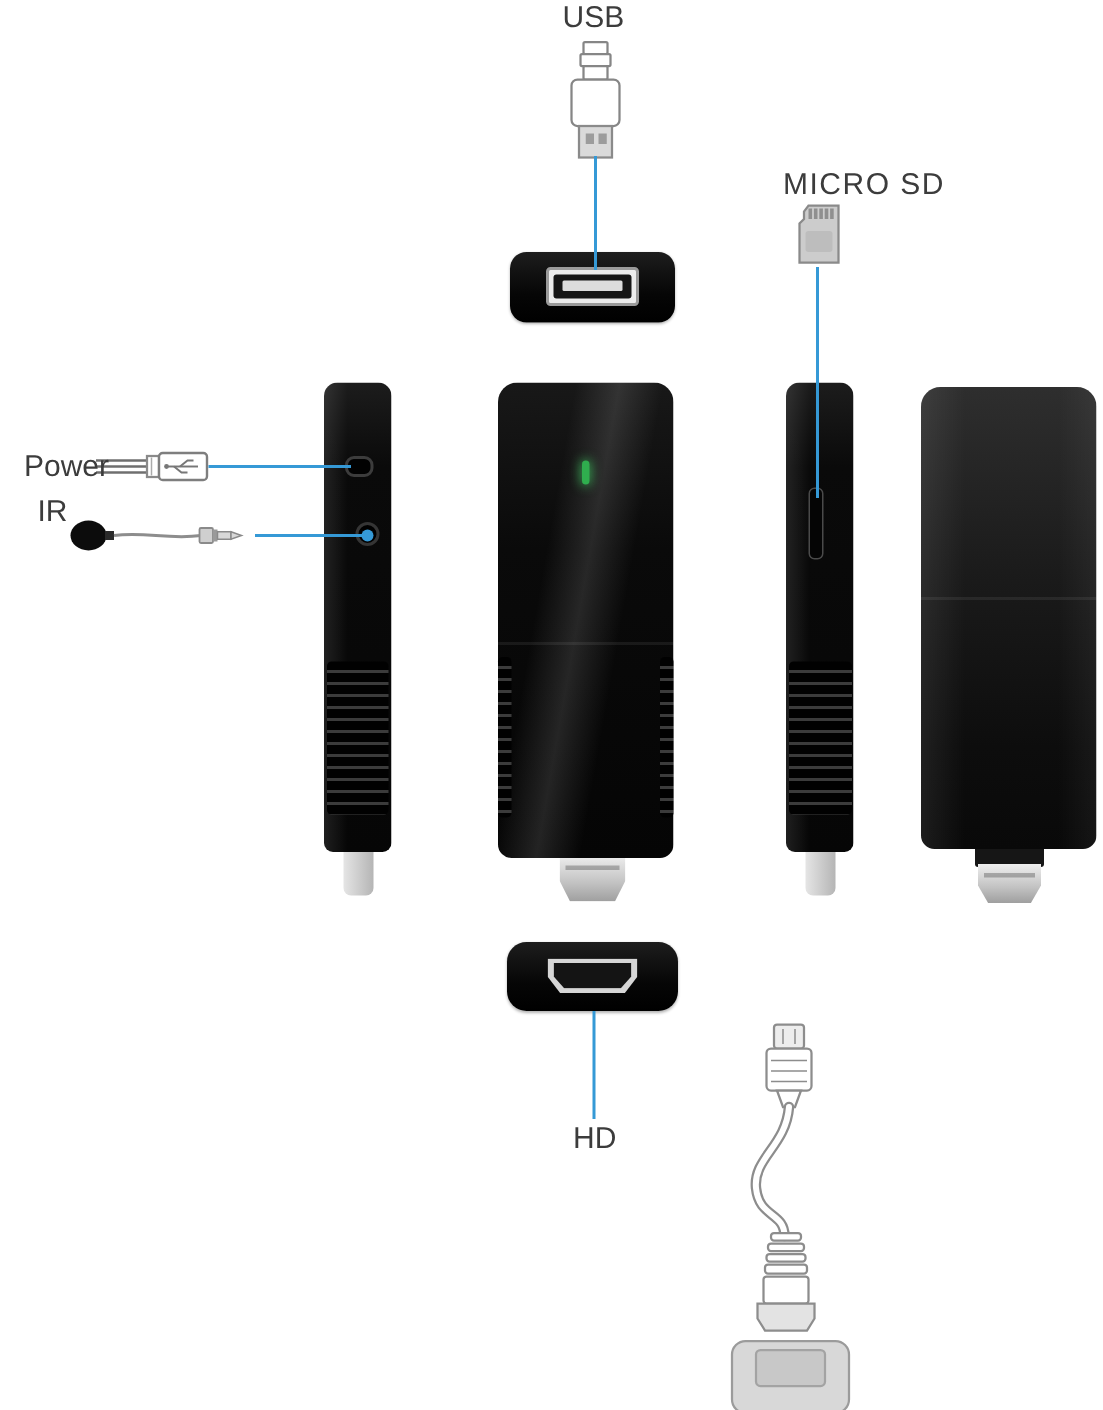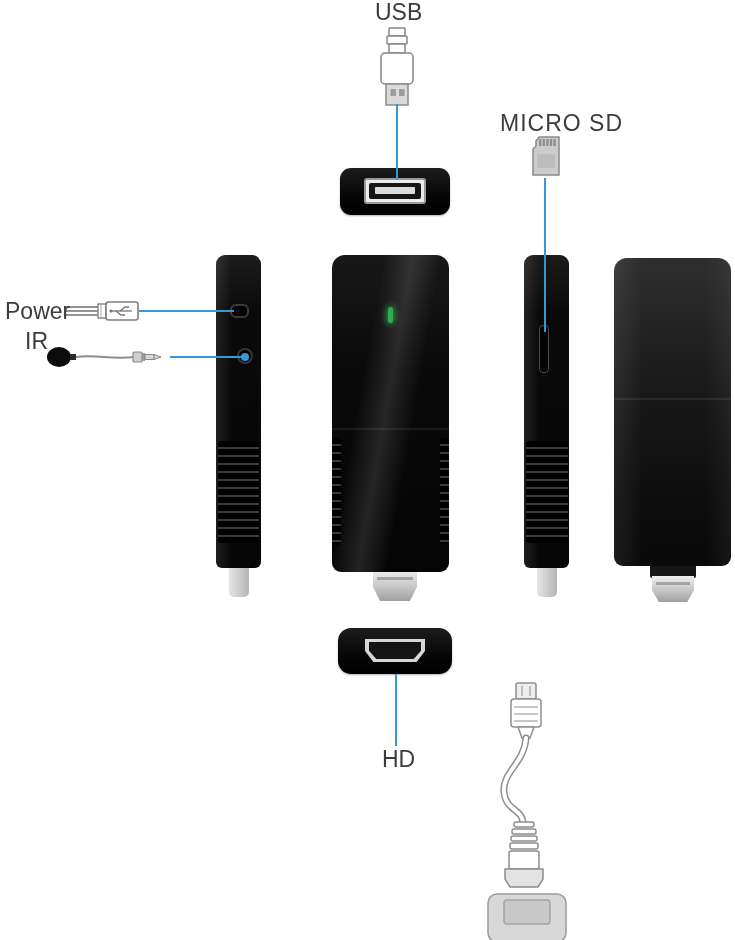--- a/index.html
+++ b/index.html
@@ -1,19 +1,19 @@
 <!DOCTYPE html>
 <html style="--background: #ffffff; --callout-line: #3599d6; --label-text: #3c3c3c; --led: #2fae4e; --device-black: #0d0d0d; --metal-gray: #d6d6d6;"><head>
 <meta charset="utf-8">
 <style>
   *{box-sizing:border-box;margin:0;padding:0}
   html,body{background:#fff}
   .canvas{position:relative;width:735px;height:940px;background:var(--background,#ffffff);
           font-family:"Liberation Sans",sans-serif;overflow:hidden}
-  .label{position:absolute;color:var(--label-text,#3c3c3c);font-size:23px;line-height:22px;white-space:nowrap;z-index:8}
+  .label{position:absolute;color:var(--label-text,#3c3c3c);font-size:20px;line-height:22px;white-space:nowrap;z-index:8}
   .line-v{position:absolute;width:2px;background:var(--callout-line,#3599d6);z-index:6}
   .line-h{position:absolute;height:2px;background:var(--callout-line,#3599d6);z-index:6}
   .dot{position:absolute;width:8px;height:8px;border-radius:50%;background:var(--callout-line,#3599d6);z-index:7}
   svg.icon{position:absolute;z-index:5;overflow:visible}
 
   .stick{position:absolute;z-index:2}
   .stick-narrow{width:45px;
     background:linear-gradient(90deg,rgba(255,255,255,.10) 0%,rgba(255,255,255,0) 35%),
                linear-gradient(180deg,#1c1c1c 0%,#0a0a0a 18%,#060606 100%);
     border-radius:9px 9px 6px 6px}
@@ -73,35 +73,35 @@
   <div class="line-v" style="left:396px;top:104px;height:76px"></div>
 
   <div class="module" style="left:340px;top:168px;width:110px;height:47px">
     <div class="usb-port-outer" style="left:24px;top:10px;width:62px;height:26px">
       <div class="usb-port-cavity">
         <div class="usb-port-tongue"></div>
       </div>
     </div>
   </div>
 
-  <div class="label" style="left:500px;top:112px;letter-spacing:1px">MICRO SD</div>
+  <div class="label" style="left:522px;top:112px;letter-spacing:1px">MICRO SD</div>
   <svg class="icon" style="left:529px;top:136px" width="34" height="40" viewBox="0 0 34 40">
     <path d="M10 1 L30 1 L30 39 L4 39 L4 13 L7 10 L7 5 Z" fill="#cccccc" stroke="#8a8a8a" stroke-width="1.5"></path>
     <g fill="#8f8f8f">
       <rect x="10" y="3" width="2.4" height="7"></rect>
       <rect x="13.6" y="3" width="2.4" height="7"></rect>
       <rect x="17.2" y="3" width="2.4" height="7"></rect>
       <rect x="20.8" y="3" width="2.4" height="7"></rect>
       <rect x="24.4" y="3" width="2.4" height="7"></rect>
     </g>
     <rect x="8" y="18" width="18" height="14" rx="2" fill="#bdbdbd"></rect>
   </svg>
   <div class="line-v" style="left:544px;top:178px;height:154px"></div>
 
-  <div class="label" style="left:5px;top:300px">Power</div>
+  <div class="label" style="left:16px;top:300px">Power</div>
   <svg class="icon" style="left:64px;top:299px" width="76" height="24" viewBox="0 0 76 24">
     <g stroke="#6f6f6f" stroke-width="1.6">
       <line x1="0" y1="8" x2="34" y2="8"></line>
       <line x1="0" y1="12" x2="34" y2="12"></line>
       <line x1="0" y1="16" x2="34" y2="16"></line>
     </g>
     <rect x="34" y="5" width="8" height="14" fill="#ffffff" stroke="#8a8a8a" stroke-width="1.5"></rect>
     <line x1="37" y1="6" x2="37" y2="18" stroke="#aaaaaa" stroke-width="1"></line>
     <rect x="42" y="3" width="32" height="18" rx="2.5" fill="#ffffff" stroke="#7e7e7e" stroke-width="1.6"></rect>
     <g stroke="#777777" stroke-width="1.3" fill="none">

